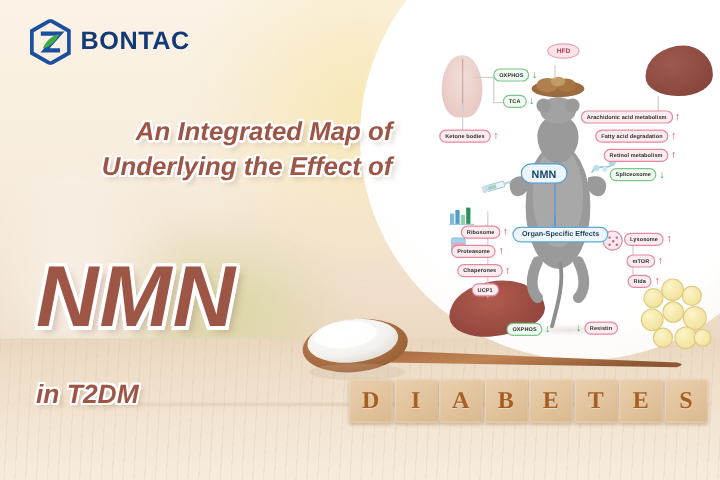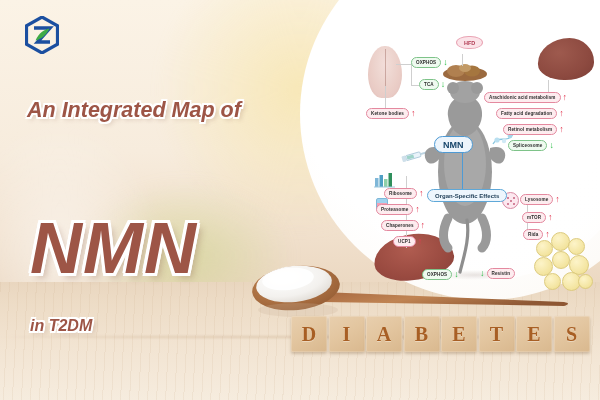--- a/index.html
+++ b/index.html
@@ -79,34 +79,35 @@
   #headline{ position:absolute; left:27px; top:96px; width:300px; }
   .hl-line{
     font-size:21.5px; font-weight:bold; font-style:italic;
     color:#9d5546; line-height:1.33; white-space:nowrap;
     text-shadow:
       -1.6px -1.6px 0 #fff, 1.6px -1.6px 0 #fff,
       -1.6px 1.6px 0 #fff, 1.6px 1.6px 0 #fff,
       0 -1.8px 0 #fff, 0 1.8px 0 #fff,
       -1.8px 0 0 #fff, 1.8px 0 0 #fff,
       3px 3px 4px rgba(140,95,80,.30);
+    text-align: right;
   }
   #nmn-big{
     position:absolute; left:30px; top:212px;
     font-size:72px; font-weight:bold; font-style:italic; letter-spacing:1px;
     color:#9d5546; line-height:1;
     text-shadow:
       -2.6px -2.6px 0 #fff, 2.6px -2.6px 0 #fff,
       -2.6px 2.6px 0 #fff, 2.6px 2.6px 0 #fff,
       0 -3px 0 #fff, 0 3px 0 #fff, -3px 0 0 #fff, 3px 0 0 #fff,
       5px 5px 6px rgba(140,95,80,.30);
   }
   #t2dm{
     position:absolute; left:30px; top:318px;
-    font-size:16px; font-weight:bold; font-style:italic;
+    font-size:22px; font-weight:bold; font-style:italic;
     color:#9d5546; line-height:1;
     text-shadow:
       -1.6px -1.6px 0 #fff, 1.6px -1.6px 0 #fff,
       -1.6px 1.6px 0 #fff, 1.6px 1.6px 0 #fff,
       0 -1.8px 0 #fff, 0 1.8px 0 #fff, -1.8px 0 0 #fff, 1.8px 0 0 #fff,
       3px 3px 4px rgba(140,95,80,.30);
   }
 
   
   #spoon{ position:absolute; left:252px; top:258px; width:320px; height:70px; }
@@ -235,24 +236,26 @@
   <div class="white-disc-2"></div>
 
   <div id="logo">
     <span class="hex">
       <svg width="34" height="38" viewBox="0 0 34 38">
         <polygon points="17,1 32.5,9.8 32.5,28.2 17,37 1.5,28.2 1.5,9.8" fill="none" stroke="#1b4fa0" stroke-width="3.2"></polygon>
         <path d="M9 12 L25 12 L12.5 26 L25 26" fill="none" stroke="#1b4fa0" stroke-width="3.4" stroke-linejoin="miter"></path>
         <path d="M10.5 24.5 C14 17, 19 13.5, 24.5 12.6 C21 19.5, 16 23.5, 10.5 24.5 Z" fill="#3faa46"></path>
       </svg>
     </span>
+    <span class="logo-word">BONTAC</span>
   </div>
 
   <div id="headline">
     <div class="hl-line">An Integrated Map of</div>
+    <div class="hl-line">Underlying the Effect of</div>
   </div>
   <div id="nmn-big">NMN</div>
   <div id="t2dm">in T2DM</div>
 
   <div id="spoon">
     <svg width="320" height="70" viewBox="0 0 320 70">
       <defs>
         <linearGradient id="handle" x1="0" y1="0" x2="1" y2="0.3">
           <stop offset="0" stop-color="#a86a42"></stop>
           <stop offset=".45" stop-color="#c08453"></stop>

